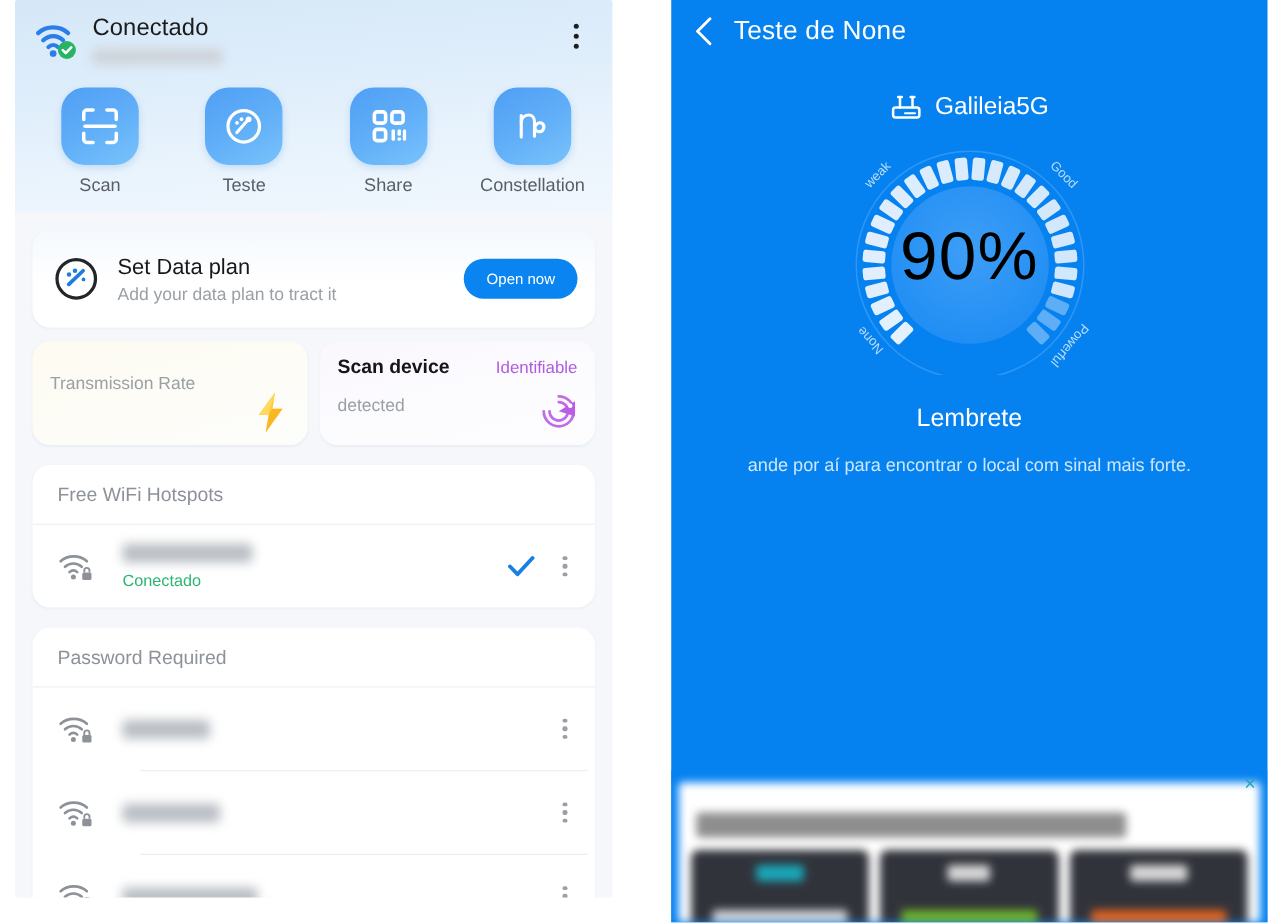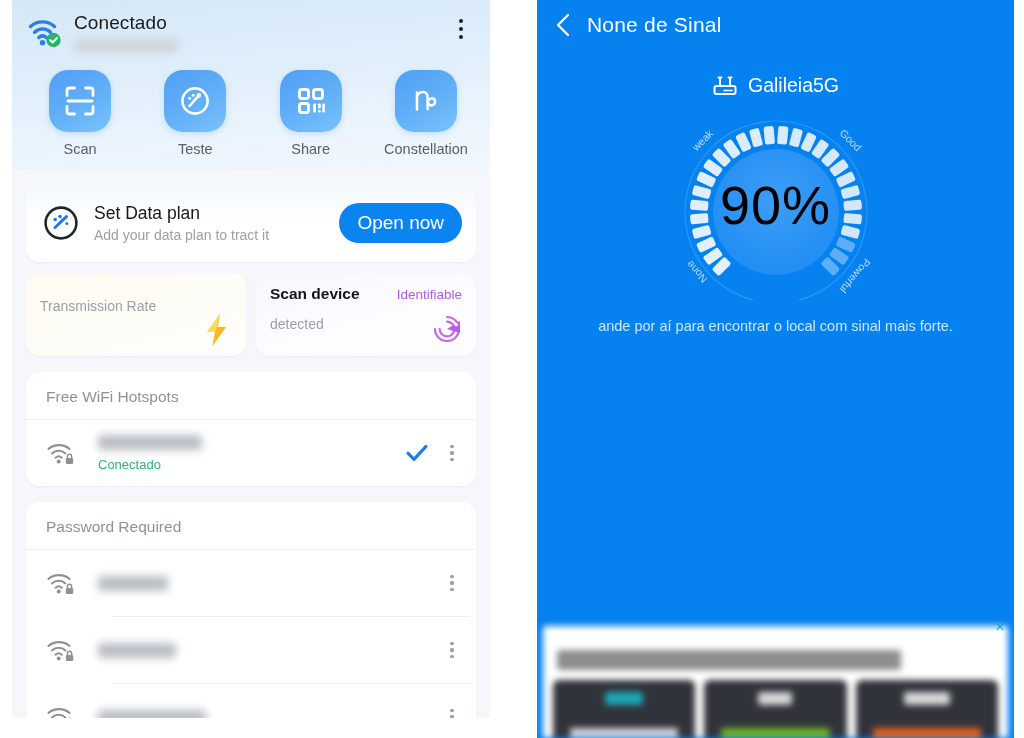--- a/index.html
+++ b/index.html
@@ -76,21 +76,21 @@
     background:linear-gradient(180deg,#f4f9fe 0%,#ffffff 55%);
     border-radius:14px;
     box-shadow:0 1px 2px rgba(140,160,185,.10);
   }
   .dp-icon{width:38px;height:38px;flex:0 0 auto;}
   .dp-text{flex:1;margin-left:14px;}
   .dp-title{font-size:17.5px;color:#17181a;line-height:21px;}
   .dp-sub{font-size:14px;color:#9aa0a6;margin-top:3px;line-height:17px;}
   .dp-btn{
     background:#0a84f0;color:#fff;border:none;border-radius:20px;
-    font-size:19px;padding:9px 18px;cursor:pointer;font-family:inherit;
+    font-size:12px;padding:9px 18px;cursor:pointer;font-family:inherit;
     white-space:nowrap;
   }
 
   
   .twin{
     display:flex;gap:10px;margin:11px 14px 0 14px;
   }
   .mini{
     flex:1;border-radius:14px;height:83px;position:relative;
     padding:12px 14px 0 14px;box-sizing:border-box;overflow:hidden;
@@ -467,21 +467,21 @@
   </div>
 
   <div class="right-screen">
 
     <div class="r-header">
       <div class="back-arrow">
         <svg width="30" height="30" viewBox="0 0 30 30">
           <path d="M19 5 L9 15 L19 25" fill="none" stroke="#ffffff" stroke-width="2.3" stroke-linecap="round" stroke-linejoin="round"></path>
         </svg>
       </div>
-      <div class="r-title">None de Sinal</div>
+      <div class="r-title">Teste de None</div>
     </div>
 
     <div class="router-line">
       <div class="router-icon">
         <svg width="26" height="26" viewBox="0 0 26 26">
           <rect x="2.5" y="14" width="21" height="8" rx="2" fill="none" stroke="#fff" stroke-width="2"></rect>
           <path d="M8 14 V6 M18 14 V6" stroke="#fff" stroke-width="2" stroke-linecap="round"></path>
           <path d="M6.5 5.5 H9.5 M16.5 5.5 H19.5" stroke="#fff" stroke-width="2" stroke-linecap="round"></path>
           <path d="M12 18.5 H20" stroke="#fff" stroke-width="1.6" stroke-linecap="round"></path>
         </svg>
@@ -530,20 +530,21 @@
             <rect x="159.44722215136423" y="145.4472221513641" width="10" height="18" rx="2.2" transform="rotate(495 164.44722215136423 154.4472221513641)" fill="#6db6f8" opacity="0.85"></rect>
           </g>
       </svg>
       <div class="gauge-value">90%</div>
       <div class="g-lab weak">weak</div>
       <div class="g-lab good">Good</div>
       <div class="g-lab none">None</div>
       <div class="g-lab powerful">Powerful</div>
     </div>
 
+    <div class="remind-title">Lembrete</div>
     <div class="remind-sub">ande por aí para encontrar o local com sinal mais forte.</div>
 
     <div class="ad-zone">
       <div class="ad-card">
         <div class="ad-head"></div>
         <div class="ad-tiles">
           <div class="ad-tile">
             <div class="ad-pill t1"></div>
             <div class="ad-bar b1"></div>
           </div>

